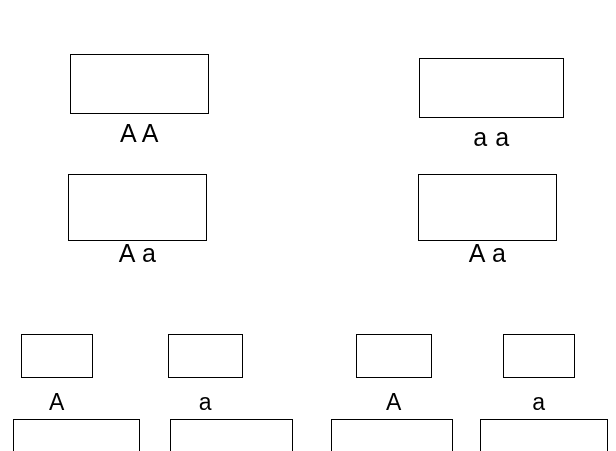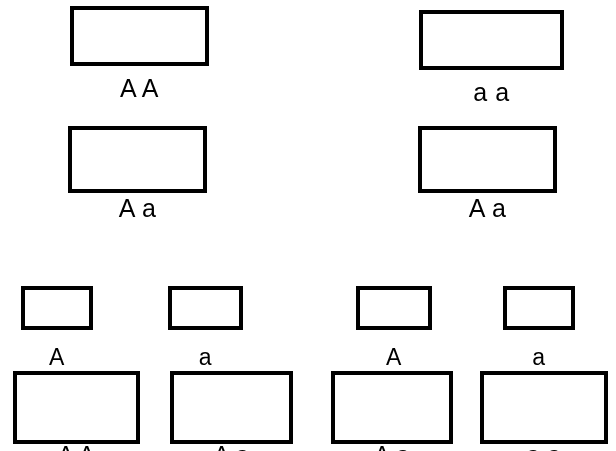--- a/index.html
+++ b/index.html
@@ -14,28 +14,29 @@
   #canvas {
     position: relative;
     width: 616px;
     height: 451px;
     background: #ffffff;
     overflow: hidden;
   }
   .geno-box {
     position: absolute;
     box-sizing: border-box;
-    border: 4px solid #a3a3a3;
+    border: 1px solid #a3a3a3;
     background: #ffffff;
     color: #000000;
     text-align: center;
     white-space: pre;
     font-family: "Liberation Sans", sans-serif;
     font-weight: 400;
     letter-spacing: 0.5px;
+    margin-top: 48px;
   }
   .geno-label {
     display: block;
     width: 100%;
     text-align: center;
     white-space: pre;
     color: #000000;
   }
   
   .tier-parent {

